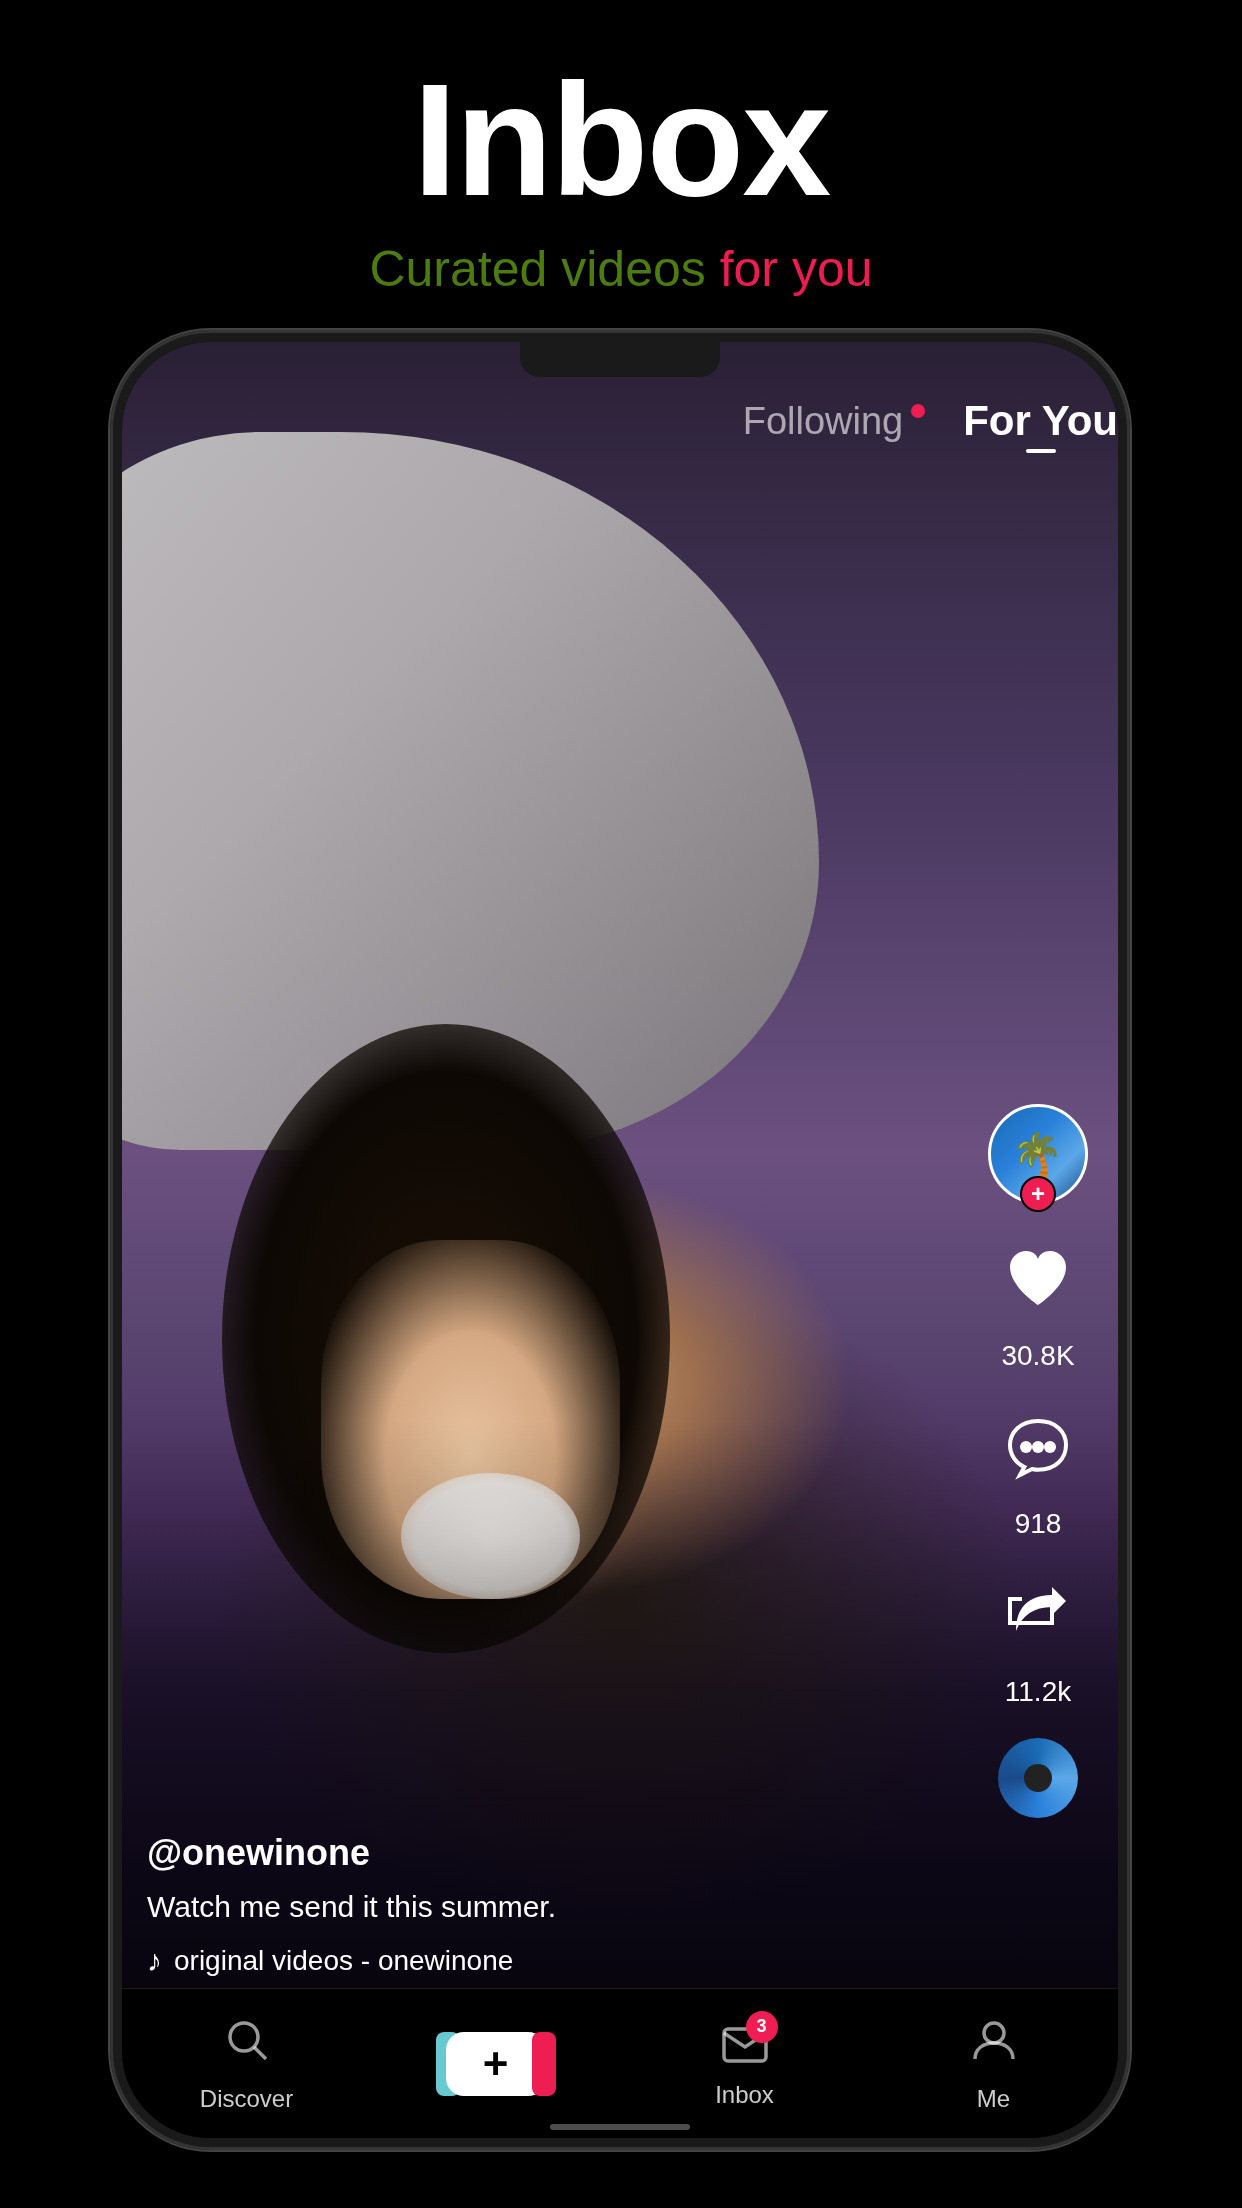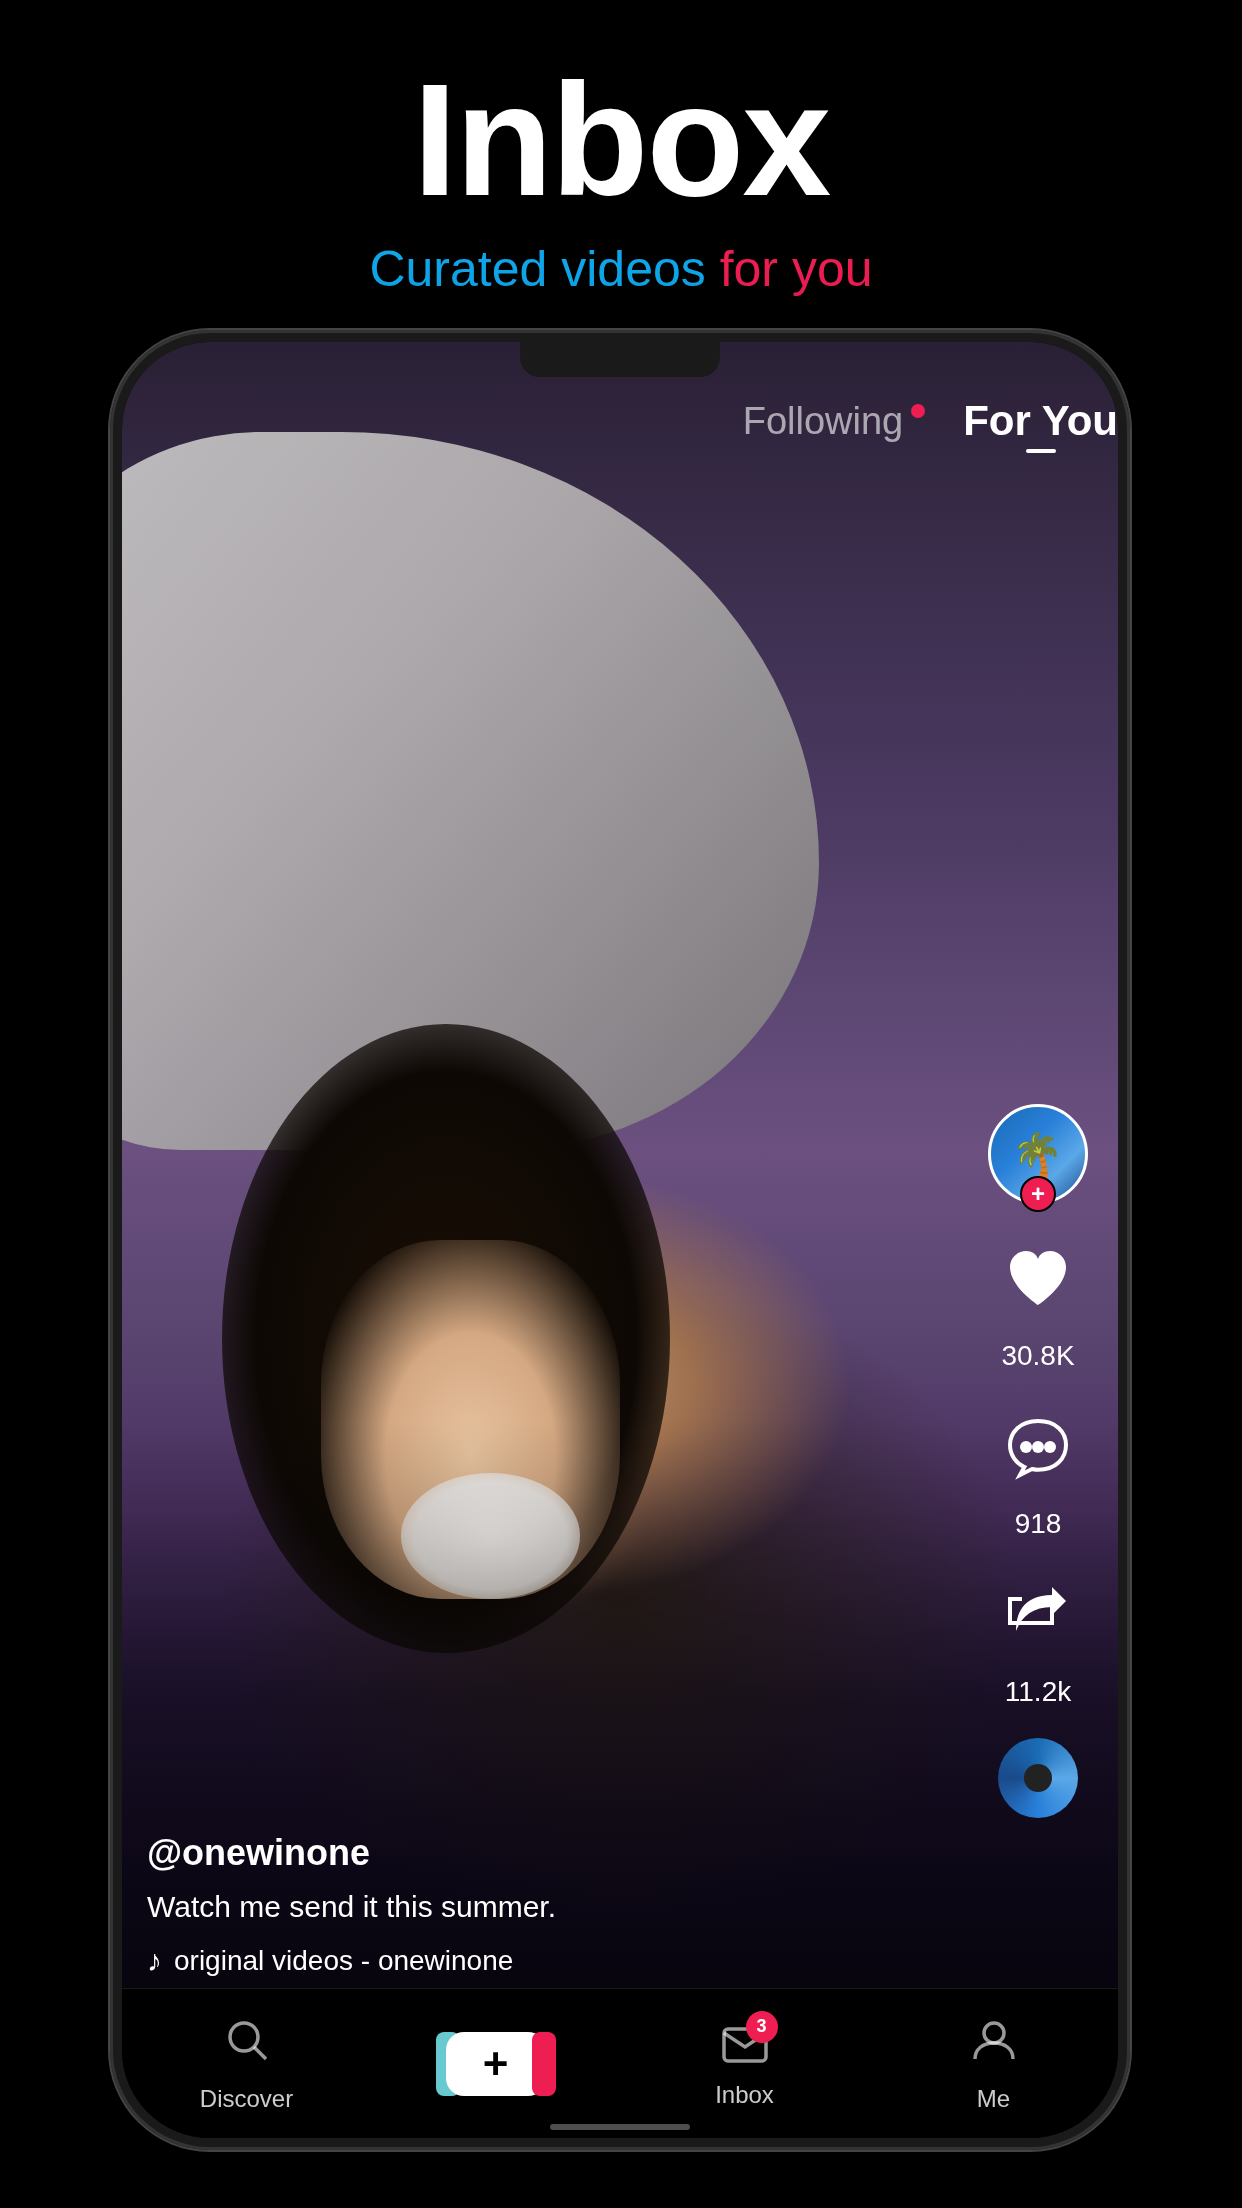--- a/index.html
+++ b/index.html
@@ -32,21 +32,21 @@
     }
 
     .hero-subtitle {
       font-size: 50px;
       font-weight: 400;
       color: #fff;
       margin-top: 20px;
     }
 
     .hero-subtitle .teal {
-      color: #0ea5e9;
+      color: #4d7c0f;
       text-align: center;
     }
 
     .hero-subtitle .pink {
       color: #EE1D52;
     }
 
     
     .phone-frame {
       position: absolute;

